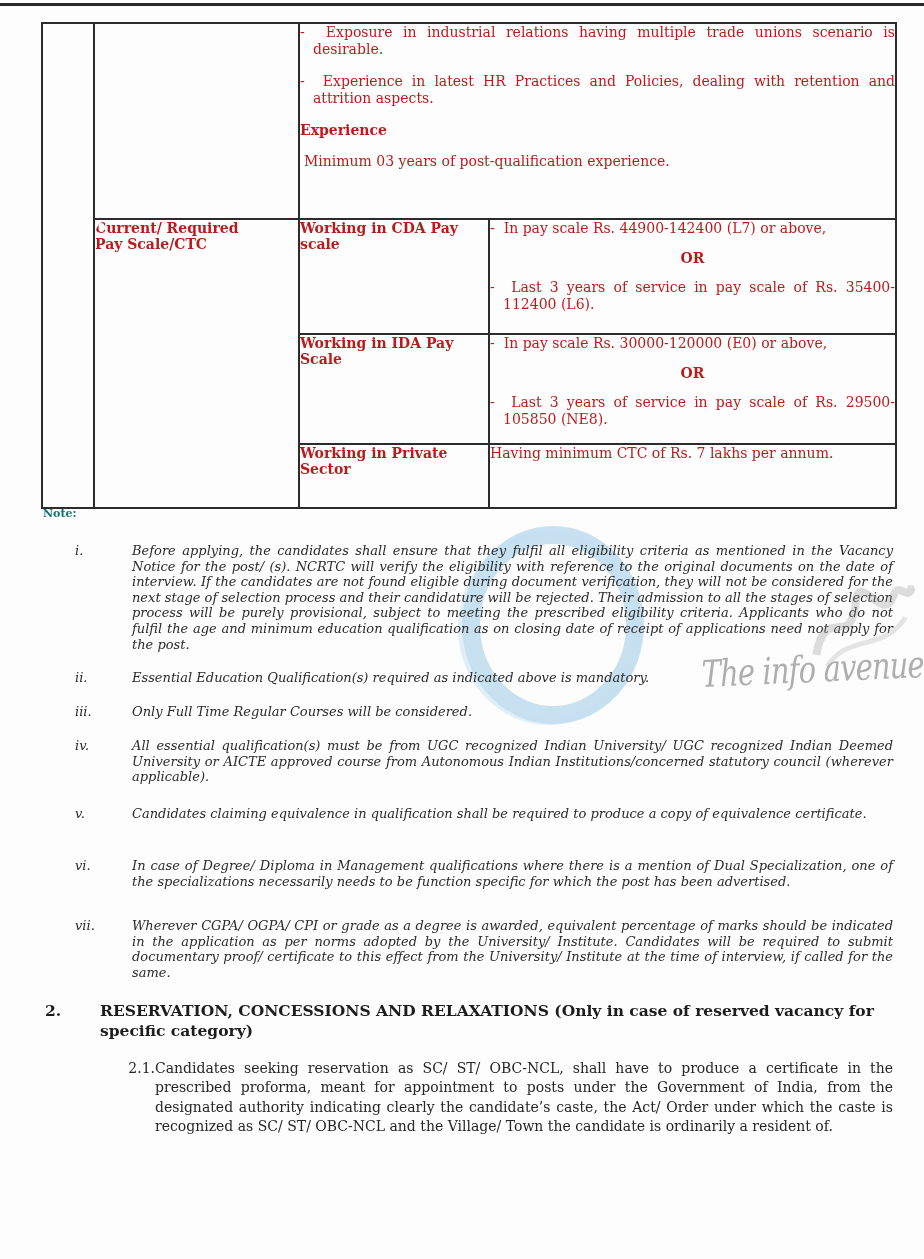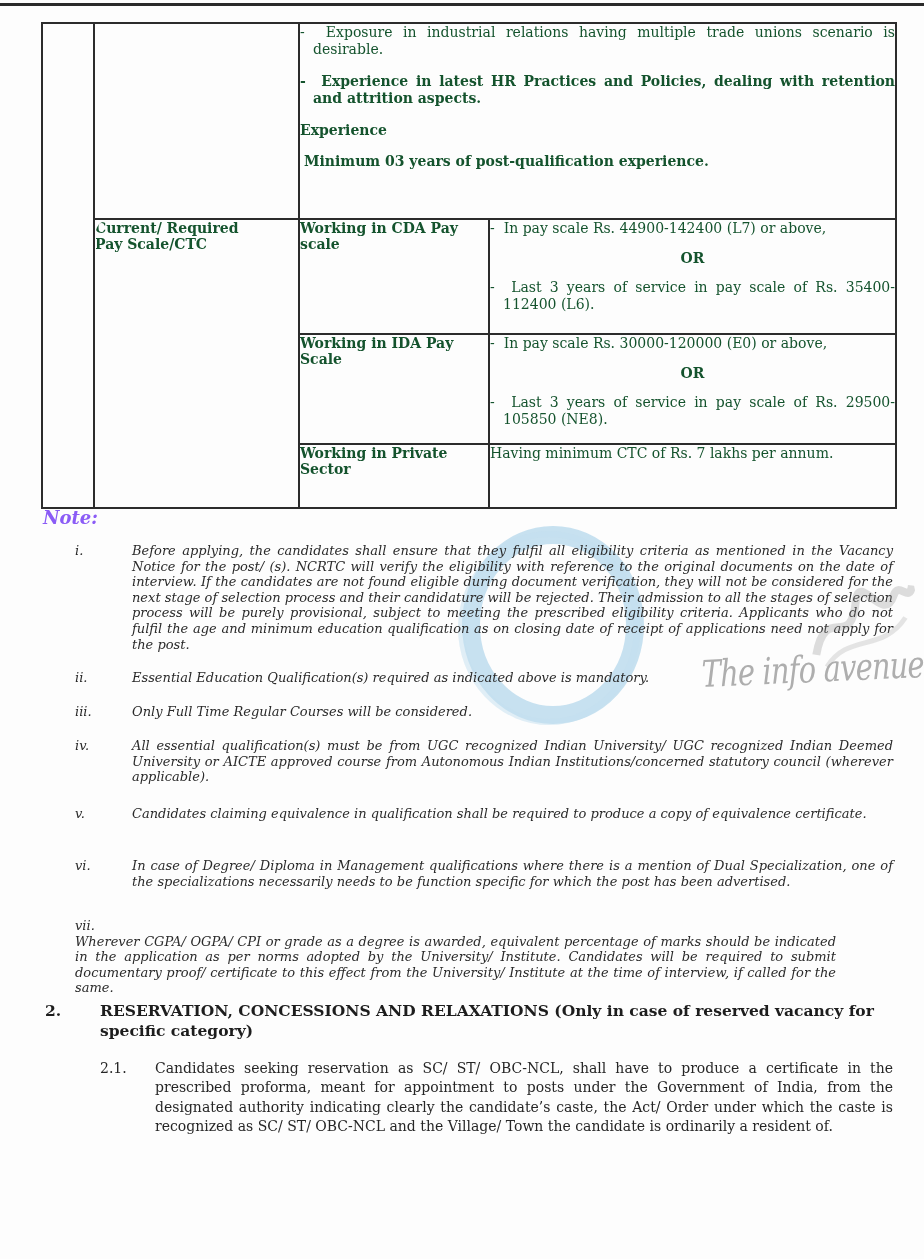--- a/index.html
+++ b/index.html
@@ -14,54 +14,54 @@
   .wm-sign{position:absolute;left:800px;top:575px;transform:rotate(-12deg);opacity:.55;}
   .wm-script{
     position:absolute;left:701px;top:653px;white-space:nowrap;
     font-style:italic;font-size:37px;color:#a6a6a6;letter-spacing:-1px;
     transform:scaleX(.78) rotate(-2deg);transform-origin:left top;opacity:.9;
   }
 
   
   .elig-table{
     position:absolute;left:41px;top:22px;border-collapse:collapse;table-layout:fixed;
-    font-size:14px;color:#14532d;
+    font-size:14px;color:#b91c1c;
   }
   .elig-table td{border:2px solid #2c2c2c;vertical-align:top;padding:0;overflow:hidden;}
   .col-serial{width:52px;}.col-label{width:205px;}.col-sub{width:190px;}.col-detail{width:407px;}
   .row-exp{height:196px;}.row-cda{height:115px;}.row-ida{height:110px;}.row-priv{height:64px;}
 
   .exp-cell{padding:32px 14px 8px 10px;}
-  .exp-cell .blk + .blk{margin-top:15px;font-weight:bold;}
+  .exp-cell .blk + .blk{margin-top:15px;}
   .dash-item{text-align:justify;padding-left:13px;text-indent:-13px;line-height:1.22;}
   .dash-item::before{content:"-\00a0\00a0";}
   .cell-heading{font-weight:bold;}
   .exp-min{padding-left:4px;}
 
   .label-cell{font-weight:bold;vertical-align:top;padding:30px 8px 0 9px;line-height:1.16;border-radius:13px;}
   .label-cell .inner{width:168px;}
   .sub-label{font-weight:bold;vertical-align:middle;padding:6px 8px 6px 9px;line-height:1.16;}
   .detail-cell{padding:10px 14px 8px 10px;}
   .or-line{text-align:center;font-weight:bold;margin:13px 8px;}
   .private-detail{vertical-align:middle;padding:6px 8px 6px 11px;}
 
   
-  .note-heading{position:absolute;left:43px;top:507px;font-style:italic;font-weight:bold;font-size:18px;color:#8b5cf6;}
+  .note-heading{position:absolute;left:43px;top:507px;font-weight:bold;font-size:11px;color:#0f766e;}
   .note-item{position:absolute;left:75px;display:flex;font-style:italic;font-size:13px;line-height:15.6px;color:#2a2a2a;}
   .note-num{width:57px;flex:none;}
   .note-txt{width:761px;text-align:justify;}
   .ni-1{top:543px;}.ni-2{top:670px;align-items:flex-end;}.ni-3{top:704px;}.ni-4{top:738px;}
-  .ni-5{top:806px;}.ni-6{top:858px;}.ni-7{top:918px;flex-direction:column;}
+  .ni-5{top:806px;}.ni-6{top:858px;}.ni-7{top:918px;}
 
   
   .sec2-head{position:absolute;left:45px;top:1001px;display:flex;font-weight:bold;font-size:15.5px;line-height:20px;color:#1d1d1d;}
   .sec2-num{width:55px;flex:none;}
   .sec2-title{width:793px;}
   .sec2-item{position:absolute;left:100px;display:flex;font-size:14px;line-height:19.3px;color:#262626;}
-  .s2-num{width:55px;flex:none;}
+  .s2-num{width:55px;flex:none;text-align:right;}
   .s2-txt{width:738px;text-align:justify;}
   .s2-1{top:1059px;}.s2-2{top:1181px;}
 </style>
 </head>
 <body>
 
 <div class="page">
 
   <div class="top-rule"></div>
 

